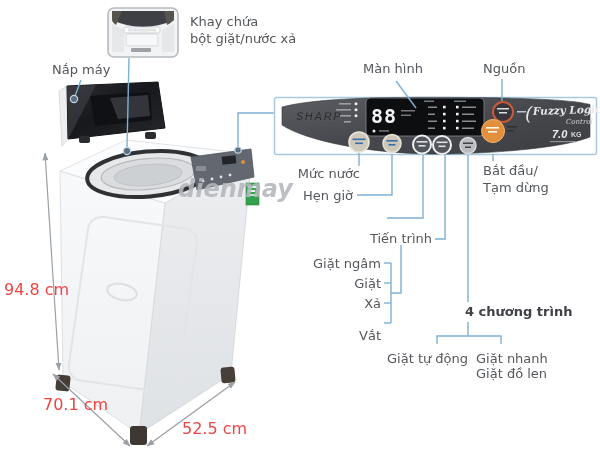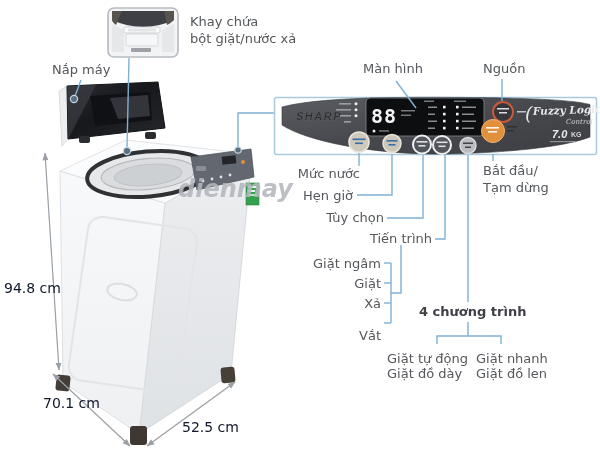--- a/index.html
+++ b/index.html
@@ -7,22 +7,22 @@
     position:relative;width:600px;height:450px;overflow:hidden;background:#ffffff;
     font-family:"DejaVu Sans","Liberation Sans",sans-serif;
   }
   .stage svg{position:absolute;left:0;top:0;}
   .lbl{
     position:absolute;color:#54575b;font-size:13px;line-height:17px;
     white-space:nowrap;letter-spacing:0;
   }
   .lbl.right{text-align:right;}
   .lbl.center{text-align:center;}
-  .lbl.bold{font-weight:bold;color:#3e4145;}
-  .dim{position:absolute;color:#0f172a;font-size:14px;white-space:nowrap;}
+  .lbl.bold{font-weight:bold;color:#3e4145;margin-left:46px;}
+  .dim{position:absolute;color:#ef4444;font-size:16px;white-space:nowrap;}
   
   .lbl-tray{left:190px;top:13px;}
   .lbl-lid{left:52px;top:61px;}
   .lbl-display{left:363px;top:60px;}
   .lbl-power{left:483px;top:60px;}
   .lbl-water{left:280px;top:165px;width:80px;}
   .lbl-timer{left:273px;top:187px;width:80px;}
   .lbl-options{left:304px;top:209px;width:80px;}
   .lbl-progress{left:352px;top:230px;width:80px;}
   .lbl-start{left:483px;top:162px;}
@@ -290,36 +290,34 @@
   <div>Khay chứa</div>
   <div>bột giặt/nước xả</div>
 </div>
 
 <div class="lbl lbl-lid">Nắp máy</div>
 <div class="lbl lbl-display">Màn hình</div>
 <div class="lbl lbl-power">Nguồn</div>
 
 <div class="lbl right lbl-timer">Hẹn giờ</div>
 <div class="lbl right lbl-water">Mức nước</div>
-<div class="lbl right lbl-options">Tùy chọn</div>
 <div class="lbl right lbl-progress">Tiến trình</div>
 
 <div class="lbl lbl-start">
   <div>Bắt đầu/</div>
   <div>Tạm dừng</div>
 </div>
 
 <div class="lbl right lbl-stage-0">Giặt ngâm</div>
 <div class="lbl right lbl-stage-1">Giặt</div>
 <div class="lbl right lbl-stage-2">Xả</div>
 <div class="lbl right lbl-stage-3">Vắt</div>
 
 <div class="lbl center bold lbl-programs-title">4 chương trình</div>
 <div class="lbl right lbl-prog-0">Giặt tự động</div>
 <div class="lbl lbl-prog-1">Giặt nhanh</div>
-<div class="lbl right lbl-prog-2">Giặt đồ dày</div>
 <div class="lbl lbl-prog-3">Giặt đồ len</div>
 
 <div class="dim dim-height">94.8 cm</div>
 <div class="dim dim-depth">70.1 cm</div>
 <div class="dim dim-width">52.5 cm</div>
 
 </div>
 
 </body></html>

